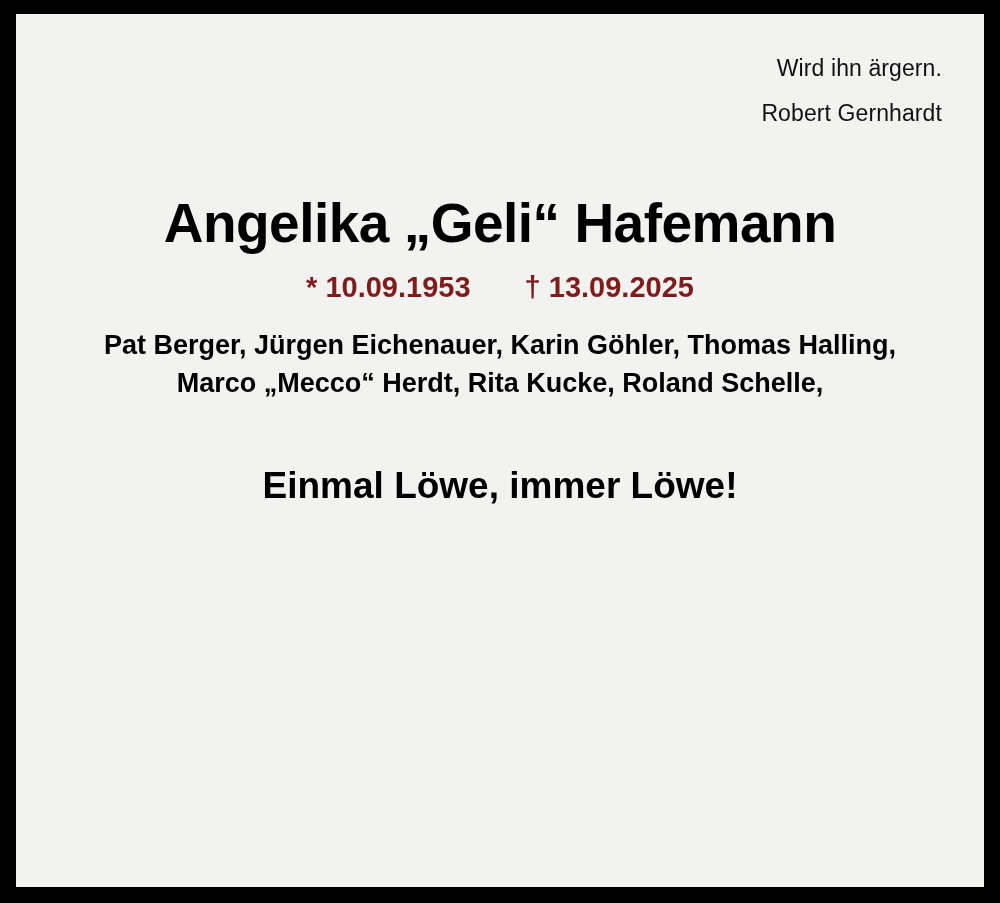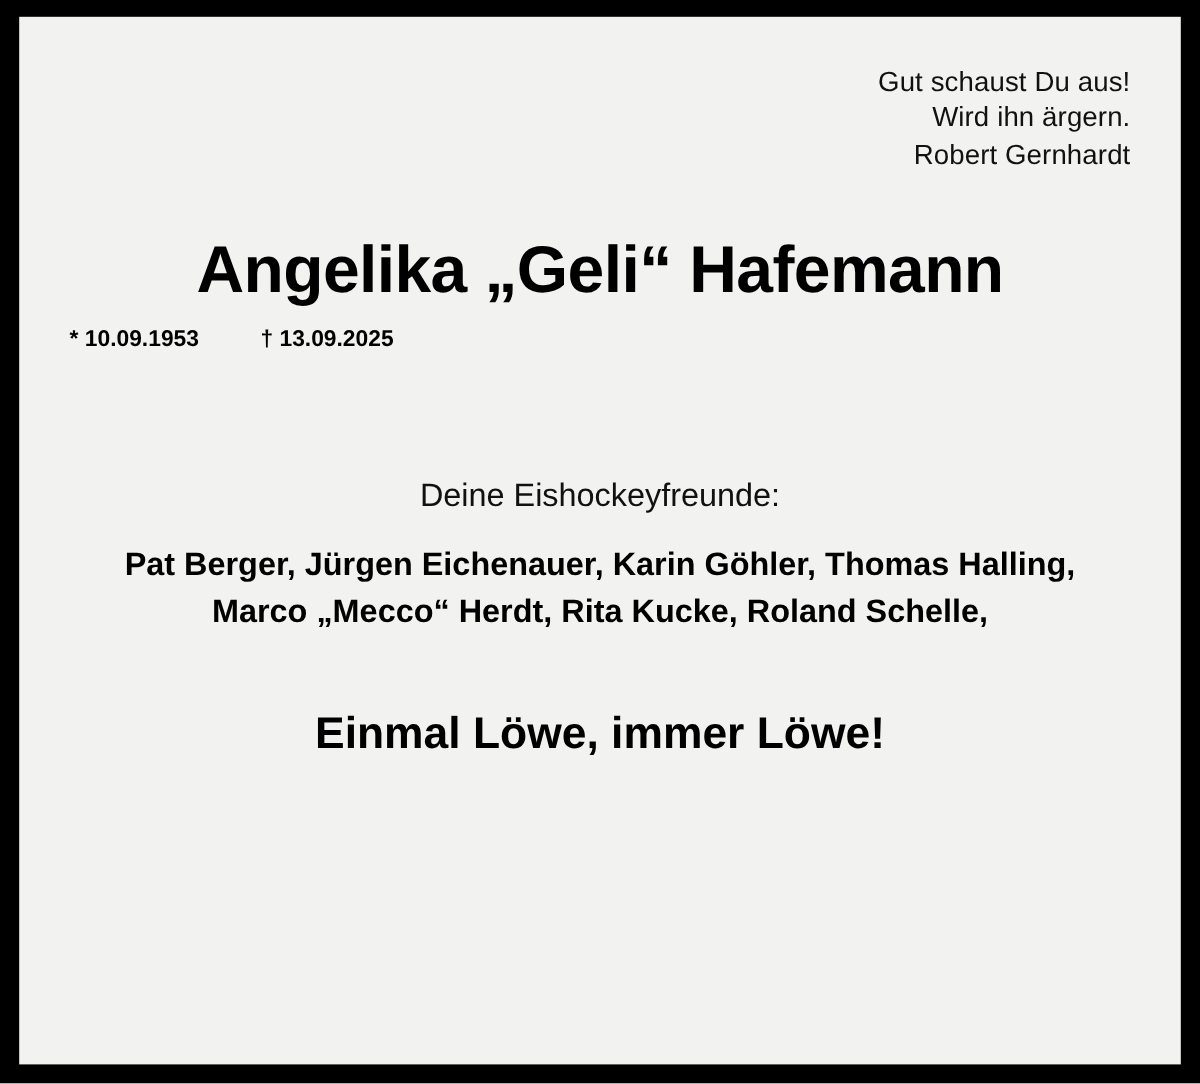--- a/index.html
+++ b/index.html
@@ -37,36 +37,37 @@
     font-weight: 400;
     letter-spacing: 0.1px;
   }
   .quote .line {
     display: block;
     white-space: nowrap;
   }
   .quote .author {
     display: block;
     white-space: nowrap;
-    margin-top: 2px;
+    margin-top: 16px;
   }
   .name {
-    margin-top: 48px;
+    margin-top: 62px;
     text-align: center;
     font-size: 55px;
     font-weight: bold;
     color: #000000;
     letter-spacing: -0.5px;
     white-space: nowrap;
   }
   .dates {
     margin-top: 16px;
-    font-size: 19px;
+    text-align: center;
+    font-size: 29px;
     font-weight: bold;
-    color: #000000;
+    color: #7f1d1d;
     white-space: nowrap;
   }
   .dates .birth {
     display: inline-block;
   }
   .dates .death {
     display: inline-block;
     margin-left: 46px;
   }
   .friends-title {
@@ -97,33 +98,31 @@
     white-space: nowrap;
   }
 </style>
 </head>
 <body>
 
 <div class="page">
   <div class="notice">
 
     <div class="quote">
-      <span class="line">Gut schaust Du aus!</span>
       <span class="line">Wird ihn ärgern.</span>
       <span class="author">Robert Gernhardt</span>
     </div>
 
     <div class="name">Angelika „Geli“ Hafemann</div>
 
     <div class="dates">
       <span class="birth">* 10.09.1953</span>
       <span class="death">† 13.09.2025</span>
     </div>
 
-    <div class="friends-title">Deine Eishockeyfreunde:</div>
 
     <div class="friends-list">
       <span class="line">Pat Berger, Jürgen Eichenauer, Karin Göhler, Thomas Halling,</span>
       <span class="line">Marco „Mecco“ Herdt, Rita Kucke, Roland Schelle,</span>
     </div>
 
     <div class="motto">Einmal Löwe, immer Löwe!</div>
 
   </div>
 </div>

